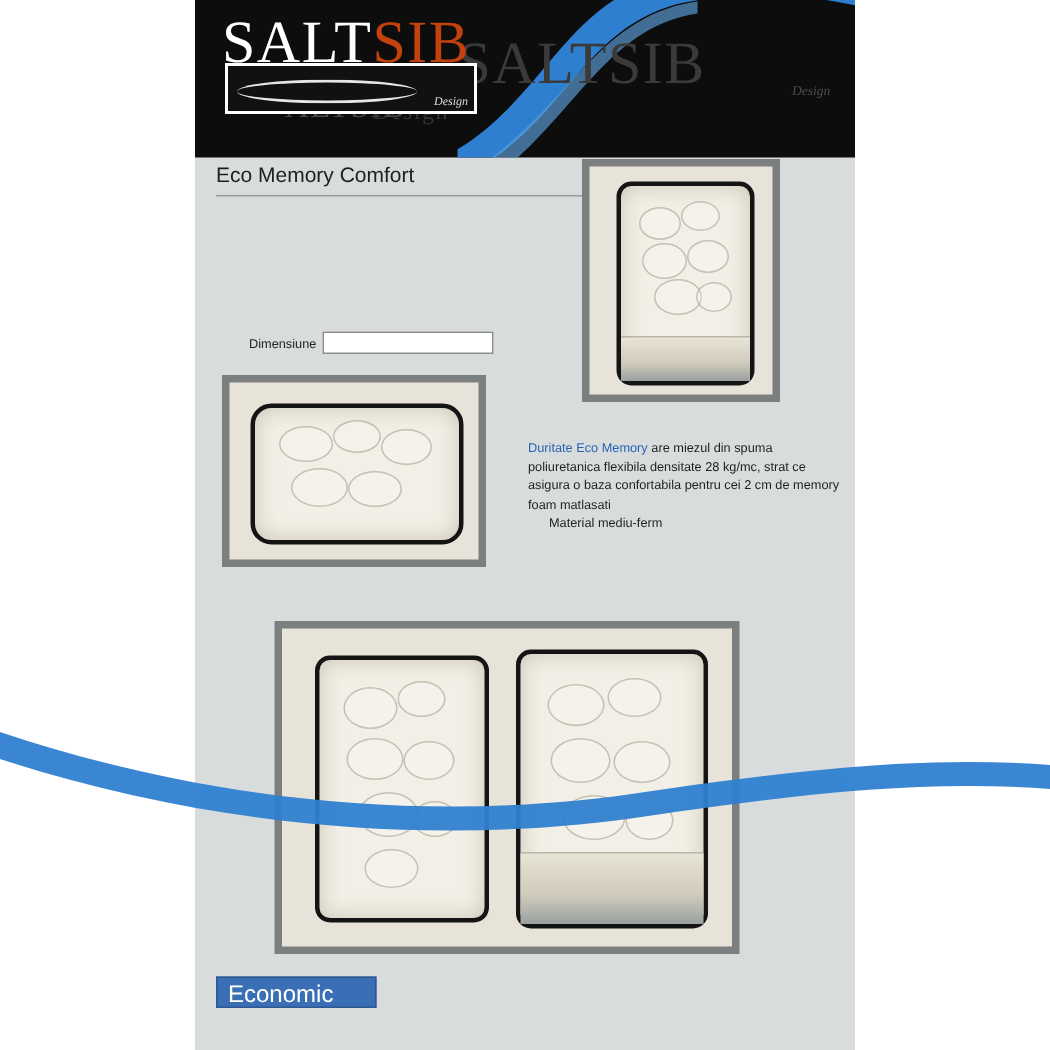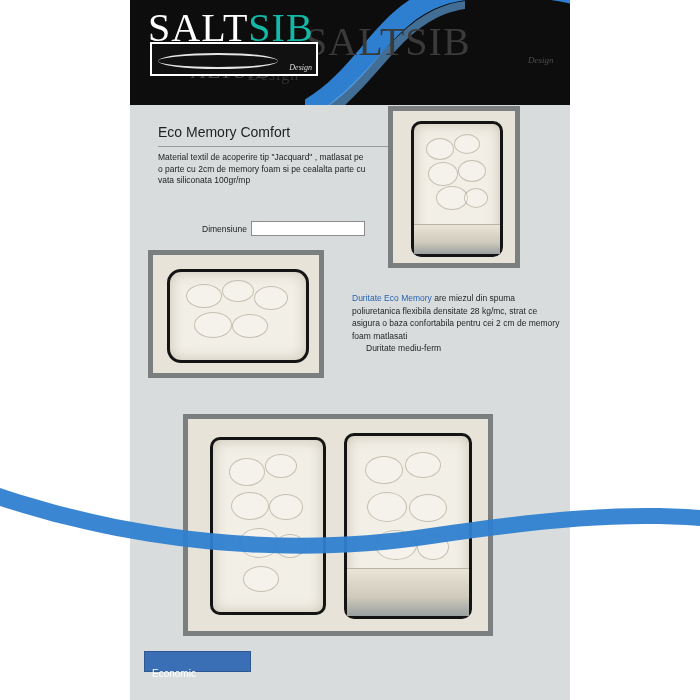--- a/index.html
+++ b/index.html
@@ -43,21 +43,21 @@
     position: absolute;
     left: 18px;
     top: 4px;
     font-family: "Liberation Serif", serif;
     font-size: 40px;
     letter-spacing: 1px;
     color: #ffffff;
     font-weight: 400;
   }
   .logo-main .thin {
-    color: #14b8a6;
+    color: #c2410c;
   }
   .logo-ghost1 {
     position: absolute;
     left: 175px;
     top: 18px;
     font-family: "Liberation Serif", serif;
     font-size: 40px;
     color: #3a3a3a;
     letter-spacing: 1px;
   }
@@ -129,24 +129,23 @@
     position: absolute;
     left: 175px;
     top: -25px;
     width: 300px;
     height: 140px;
   }
   
   .title-bar {
     position: absolute;
     left: 14px;
-    top: 124px;
+    top: 108px;
     width: 300px;
     height: 24px;
-    margin-left: 14px;
   }
   .title-text {
     font-size: 14px;
     color: #1f1f1f;
     font-family: "Liberation Sans", sans-serif;
   }
   .title-rule {
     position: absolute;
     left: 0;
     top: 22px;
@@ -177,21 +176,20 @@
     left: 36px;
     top: 221px;
     width: 200px;
     display: flex;
     align-items: center;
     gap: 4px;
   }
   .dim-label {
     font-size: 8.5px;
     color: #222222;
-    margin-left: 36px;
   }
   .dim-input {
     width: 108px;
     height: 11px;
     background: #ffffff;
     border: 1px solid #8c8c8c;
   }
   
   .frame {
     position: absolute;
@@ -270,22 +268,22 @@
     left: 14px;
     top: 651px;
     width: 105px;
     height: 19px;
     background: #3a6fb5;
     border: 1px solid #2d5891;
   }
   .footer-badge span {
     position: absolute;
     left: 7px;
-    top: 16px;
-    font-size: 10px;
+    top: 3px;
+    font-size: 16px;
     color: #ffffff;
   }
   
   .ribbon {
     position: absolute;
     left: 0;
     top: 470px;
     width: 700px;
     height: 110px;
     pointer-events: none;
@@ -319,21 +317,20 @@
       </div>
 
     </div>
 
     <div class="title-bar">
       <div class="title-text">Eco Memory Comfort</div>
       <div class="title-rule"></div>
     </div>
 
     <div class="spec">
-      <div>Material textil de acoperire tip "Jacquard" , matlasat pe o parte cu 2cm de memory foam si pe cealalta parte cu vata siliconata 100gr/mp</div>
     </div>
 
     <div class="dim-row">
       <div class="dim-label">Dimensiune</div>
       <input class="dim-input" type="text" placeholder="" style="">
     </div>
 
     <div class="frame" id="frame-top">
       <div class="frame-inner">
         <div class="mattress" style="left:18px;top:10px;width:86px;height:130px;">
@@ -355,21 +352,21 @@
           <div class="quilt" style="left:52px;top:8px;width:30px;height:20px;"></div>
           <div class="quilt" style="left:84px;top:14px;width:32px;height:22px;"></div>
           <div class="quilt" style="left:24px;top:40px;width:36px;height:24px;"></div>
           <div class="quilt" style="left:62px;top:42px;width:34px;height:22px;"></div>
         </div>
       </div>
     </div>
 
     <div class="desc">
       <span class="hl">Duritate Eco Memory</span><span> are miezul din spuma poliuretanica flexibila densitate 28 kg/mc, strat ce asigura o baza confortabila pentru cei 2 cm de memory foam matlasati</span>
-      <span class="ind">Duritate mediu-ferm</span>
+      <span class="ind">Material mediu-ferm</span>
     </div>
 
     <div class="frame" id="frame-bottom">
       <div class="frame-inner">
         <div class="mattress" style="left:22px;top:18px;width:110px;height:172px;">
           <div class="quilt" style="left:16px;top:18px;width:34px;height:26px;"></div>
           <div class="quilt" style="left:52px;top:14px;width:30px;height:22px;"></div>
           <div class="quilt" style="left:18px;top:52px;width:36px;height:26px;"></div>
           <div class="quilt" style="left:56px;top:54px;width:32px;height:24px;"></div>
           <div class="quilt" style="left:26px;top:88px;width:38px;height:28px;"></div>

